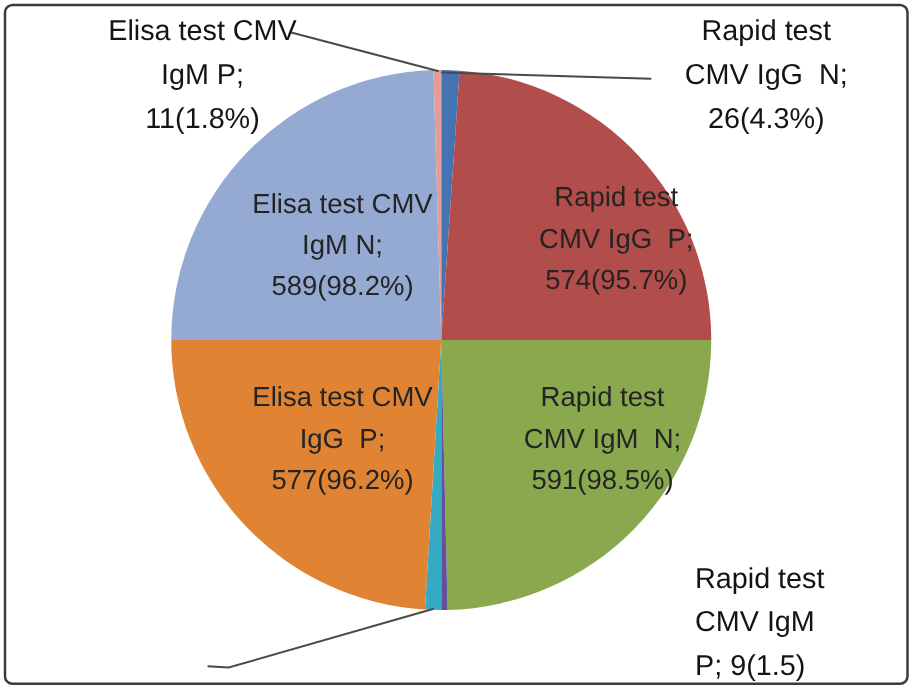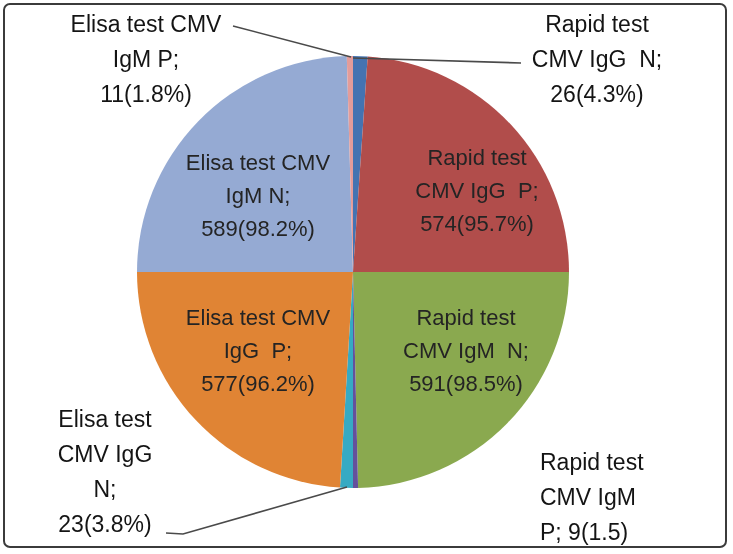--- a/index.html
+++ b/index.html
@@ -25,20 +25,21 @@
     pointer-events: none;
   }
   .pie-svg {
     position: absolute;
     left: 0; top: 0;
   }
   .slice-label {
     position: absolute;
     white-space: pre-wrap;
     pointer-events: none;
+    margin-left: 16px;
   }
   .slice-label.inside {
     font-size: 22px;
     line-height: 33px;
     color: #242424;
   }
   .slice-label.outside {
     font-size: 23px;
     line-height: 35px;
     color: #141414;
@@ -67,24 +68,20 @@
 26(4.3%)</div>
       <div class="slice-label inside" style="left: 357px; top: 141px; width: 240px; text-align: center;">Rapid test
 CMV IgG  P;
 574(95.7%)</div>
       <div class="slice-label inside" style="left: 346px; top: 301px; width: 240px; text-align: center;">Rapid test
 CMV IgM  N;
 591(98.5%)</div>
       <div class="slice-label outside" style="left: 540px; top: 445px; width: 170px; text-align: left;">Rapid test
 CMV IgM
 P; 9(1.5)</div>
-      <div class="slice-label outside" style="left: 25px; top: 402px; width: 160px; text-align: center;">Elisa test
-CMV IgG
-N;
-23(3.8%)</div>
       <div class="slice-label inside" style="left: 138px; top: 301px; width: 240px; text-align: center;">Elisa test CMV
 IgG  P;
 577(96.2%)</div>
       <div class="slice-label inside" style="left: 138px; top: 146px; width: 240px; text-align: center;">Elisa test CMV
 IgM N;
 589(98.2%)</div>
       <div class="slice-label outside" style="left: 56px; top: 7px; width: 180px; text-align: center;">Elisa test CMV
 IgM P;
 11(1.8%)</div>
     </div>

